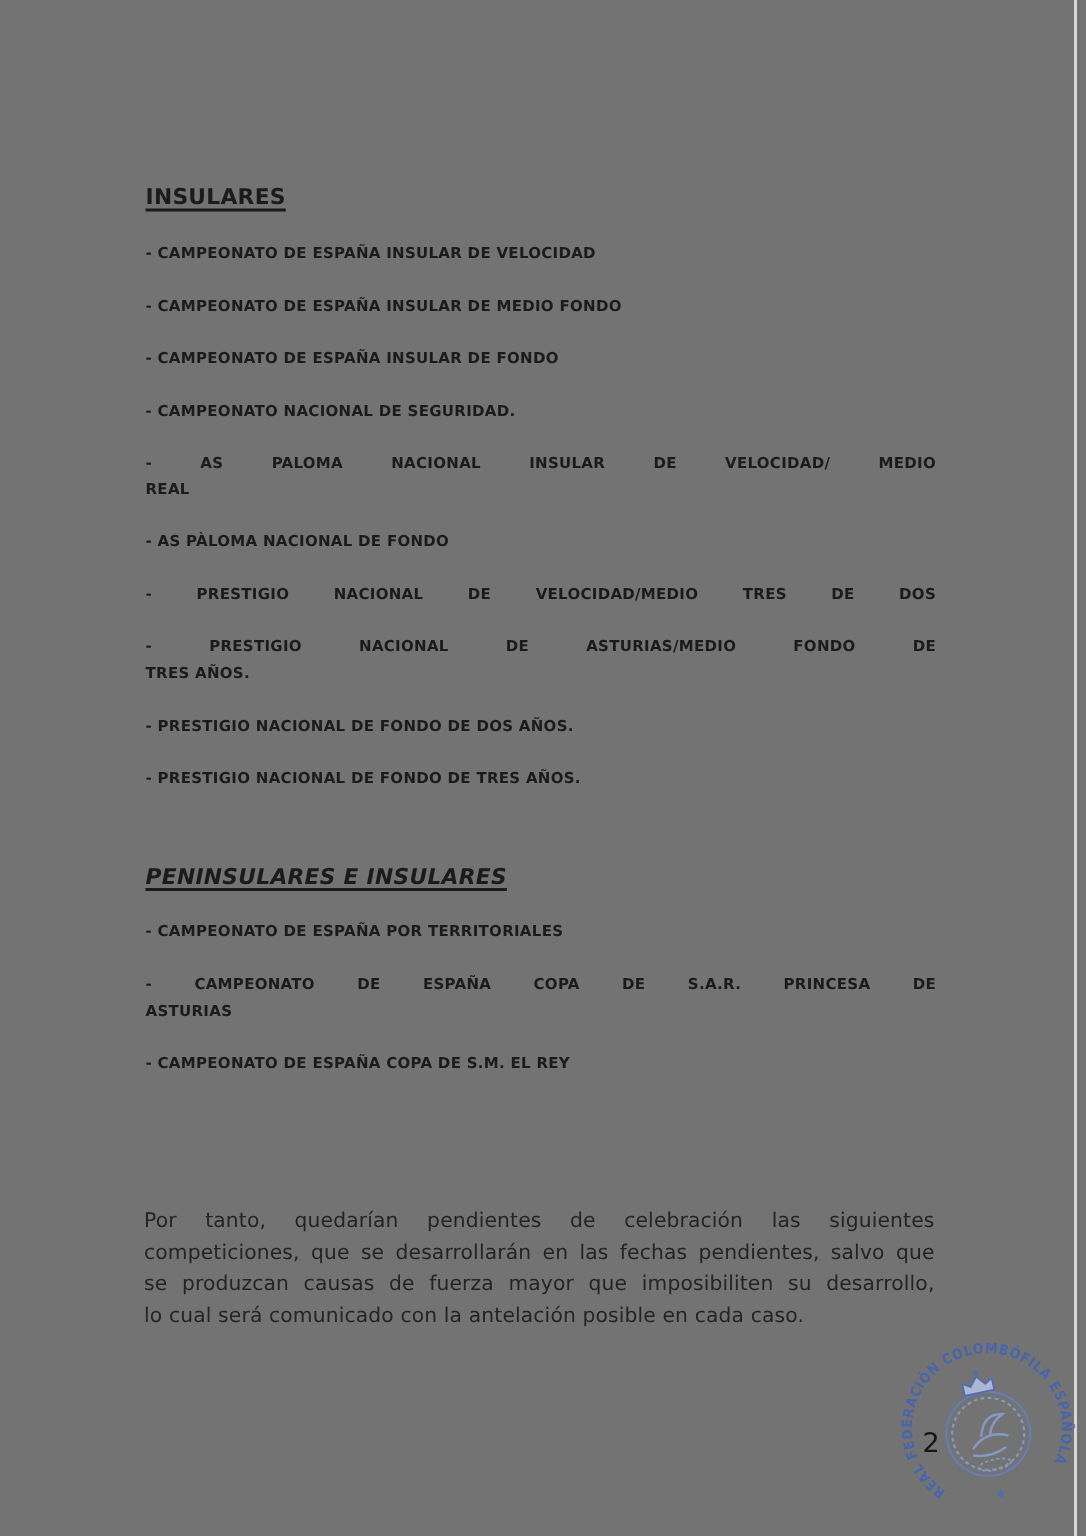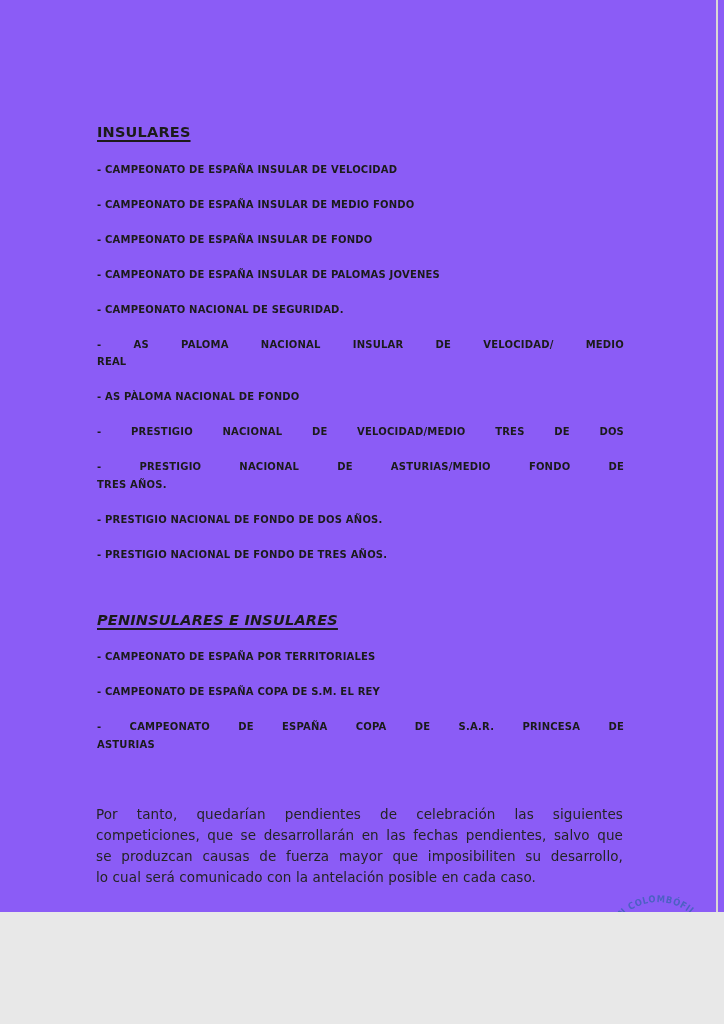--- a/index.html
+++ b/index.html
@@ -1,20 +1,20 @@
 <!DOCTYPE html>
 <html><head>
 <meta charset="utf-8">
 <style>
   html,body{margin:0;padding:0;background:#e8e8e8;}
   .page{
     position:relative;
-    width:724px;height:912px;
+    width:724px;height:1024px;
     margin:0 auto;
-    background:#8b5cf6;
+    background:#737373;
     font-family:"DejaVu Sans","Liberation Sans",sans-serif;
     color:#1b1b1b;
     overflow:hidden;
   }
   .content{position:absolute;left:97px;top:124px;width:527px;}
   .heading{
     font-weight:bold;font-size:14.5px;line-height:17.5px;letter-spacing:.2px;
     text-decoration:underline;text-decoration-thickness:1.5px;text-underline-offset:3px;
     margin:0 0 19px 0;
   }
@@ -55,23 +55,20 @@
       <div class="item">
         <div class="line">- CAMPEONATO DE ESPAÑA INSULAR DE VELOCIDAD</div>
       </div>
       <div class="item">
         <div class="line">- CAMPEONATO DE ESPAÑA INSULAR DE MEDIO FONDO</div>
       </div>
       <div class="item">
         <div class="line">- CAMPEONATO DE ESPAÑA INSULAR DE FONDO</div>
       </div>
       <div class="item">
-        <div class="line">- CAMPEONATO DE ESPAÑA INSULAR DE PALOMAS JOVENES</div>
-      </div>
-      <div class="item">
         <div class="line">- CAMPEONATO NACIONAL DE SEGURIDAD.</div>
       </div>
       <div class="item">
         <div class="line stretch">- AS PALOMA NACIONAL INSULAR DE VELOCIDAD/ MEDIO</div>
         <div class="line">REAL</div>
       </div>
       <div class="item">
         <div class="line">- AS PÀLOMA NACIONAL DE FONDO</div>
       </div>
       <div class="item">
@@ -85,25 +82,25 @@
         <div class="line">- PRESTIGIO NACIONAL DE FONDO DE DOS AÑOS.</div>
       </div>
       <div class="item">
         <div class="line">- PRESTIGIO NACIONAL DE FONDO DE TRES AÑOS.</div>
       </div>
       <div class="heading second">PENINSULARES E INSULARES</div>
       <div class="item">
         <div class="line">- CAMPEONATO DE ESPAÑA POR TERRITORIALES</div>
       </div>
       <div class="item">
-        <div class="line">- CAMPEONATO DE ESPAÑA COPA DE S.M. EL REY</div>
+        <div class="line stretch">- CAMPEONATO DE ESPAÑA COPA DE S.A.R. PRINCESA DE</div>
+        <div class="line">ASTURIAS</div>
       </div>
       <div class="item">
-        <div class="line stretch">- CAMPEONATO DE ESPAÑA COPA DE S.A.R. PRINCESA DE</div>
-        <div class="line">ASTURIAS</div>
+        <div class="line">- CAMPEONATO DE ESPAÑA COPA DE S.M. EL REY</div>
       </div>
     </div>
 
   <div class="closing" id="closing">
       <div class="line stretch">Por tanto, quedarían pendientes de celebración las siguientes</div>
       <div class="line stretch">competiciones, que se desarrollarán en las fechas pendientes, salvo que</div>
       <div class="line stretch">se produzcan causas de fuerza mayor que imposibiliten su desarrollo,</div>
       <div class="line">lo cual será comunicado con la antelación posible en cada caso.</div>
     </div>
 

